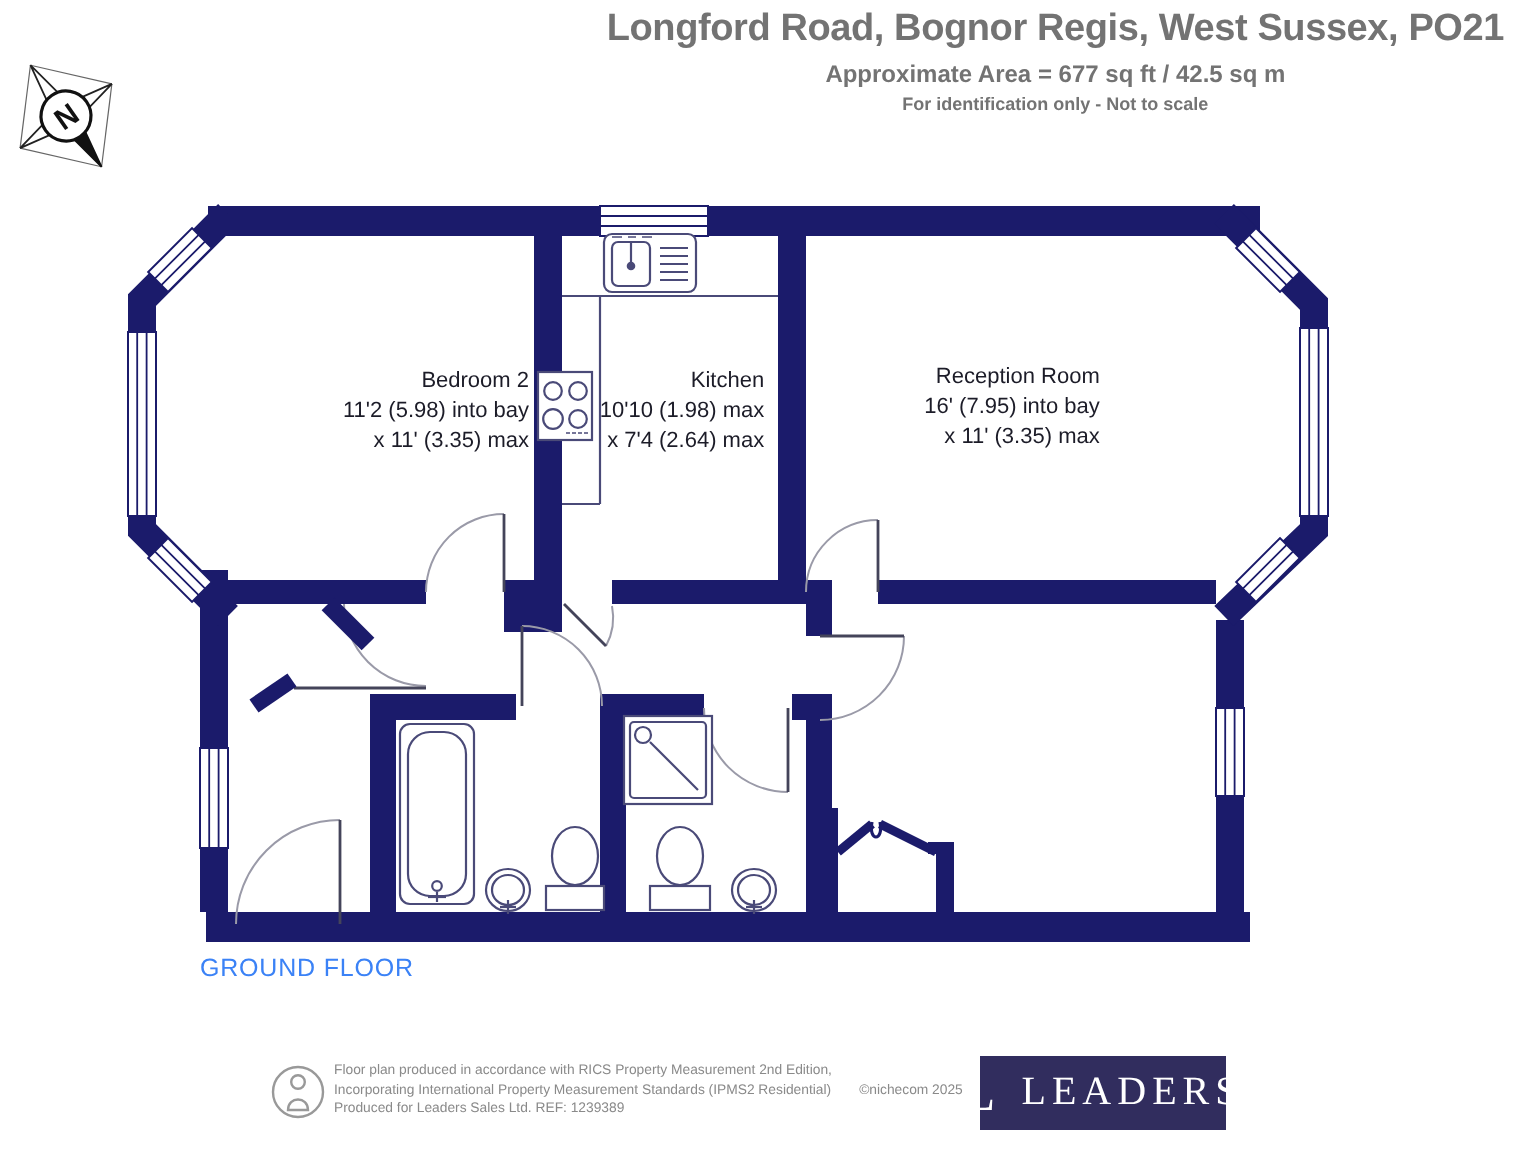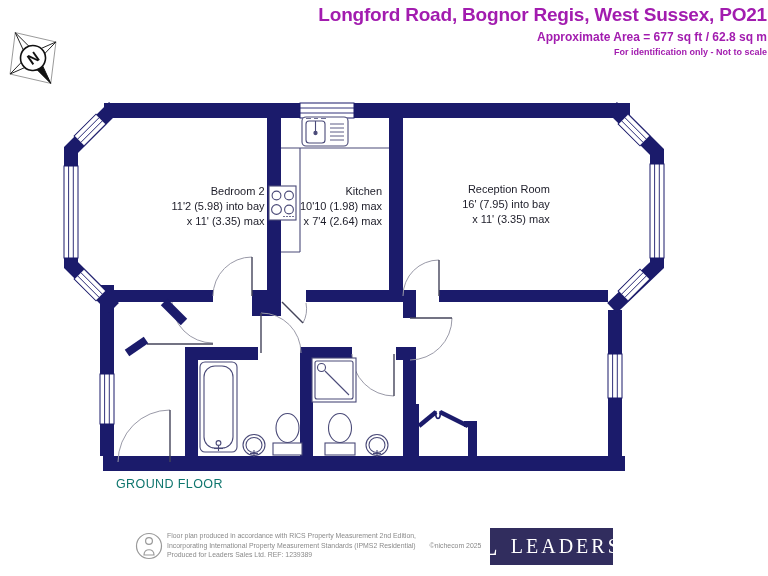--- a/index.html
+++ b/index.html
@@ -1,48 +1,48 @@
 <!DOCTYPE html>
 <html><head>
 <meta charset="utf-8">
 <style>
   html,body{margin:0;padding:0;background:#ffffff;}
   #page{position:relative;width:768px;height:576px;background:#fff;overflow:hidden;
         font-family:"Liberation Sans",sans-serif;}
   
-  .header{position:absolute;top:4px;right:1px;text-align:right;color:#a21caf;}
+  .header{position:absolute;top:4px;right:16px;text-align:center;color:#737373;}
   .title{font-size:19px;font-weight:bold;letter-spacing:-0.2px;}
   .area{font-size:12px;font-weight:bold;margin-top:4px;}
   .disclaimer{font-size:9px;font-weight:bold;margin-top:3px;}
   
   .room-label{position:absolute;transform:translate(-50%,-50%);text-align:right;
               font-size:11px;line-height:15px;color:#1c1c28;white-space:nowrap;}
-  .floor-label{position:absolute;left:100px;top:477px;font-size:12.5px;color:#0f766e;
-               letter-spacing:0.4px;margin-left:16px;}
+  .floor-label{position:absolute;left:100px;top:477px;font-size:12.5px;color:#3b82f6;
+               letter-spacing:0.4px;}
   
   .footer-text{position:absolute;left:167px;top:531px;font-size:6.9px;line-height:9.5px;
                color:#8a8a8a;}
   .copyright{margin-left:14px;}
   .logo{position:absolute;left:490px;top:528px;width:123px;height:37px;background:#312d5e;
         display:flex;align-items:center;justify-content:center;color:#fff;
         font-family:"Liberation Serif",serif;}
   .logo .big-l{font-size:27px;line-height:27px;}
   .logo .divider{width:1px;height:22px;background:#fff;margin:0 7px 0 6px;}
   .logo .word{font-size:20px;letter-spacing:3px;}
   svg{position:absolute;left:0;top:0;}
   .abs{position:absolute;}
 </style>
 </head>
 <body>
 
 <div id="page">
 
   <div class="header">
     <div class="title">Longford Road, Bognor Regis, West Sussex, PO21</div>
-    <div class="area">Approximate Area = 677 sq ft / 62.8 sq m</div>
+    <div class="area">Approximate Area = 677 sq ft / 42.5 sq m</div>
     <div class="disclaimer">For identification only - Not to scale</div>
   </div>
 
   <svg class="abs" style="left:2px;top:20px" width="64" height="76" viewBox="0 0 64 76">
     <g transform="rotate(-35 31 38)">
       <line x1="31" y1="7" x2="59" y2="38" stroke="#666" stroke-width="0.6"></line>
       <line x1="59" y1="38" x2="31" y2="69" stroke="#666" stroke-width="0.6"></line>
       <line x1="31" y1="69" x2="3" y2="38" stroke="#666" stroke-width="0.6"></line>
       <line x1="3" y1="38" x2="31" y2="7" stroke="#666" stroke-width="0.6"></line>
       <polygon points="31,7 25.5,38 36.5,38" fill="#fff" stroke="#222" stroke-width="0.9"></polygon>

